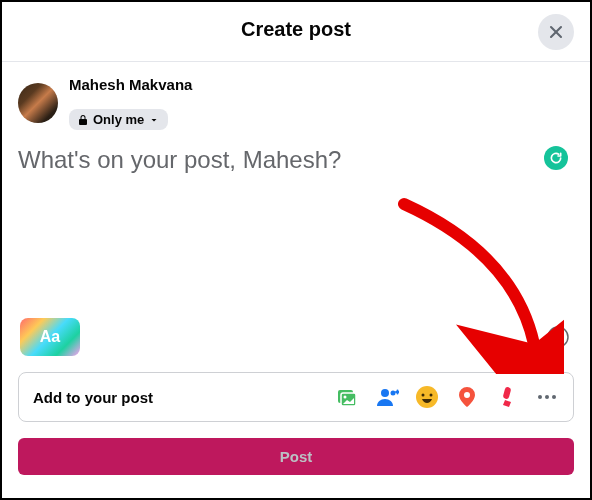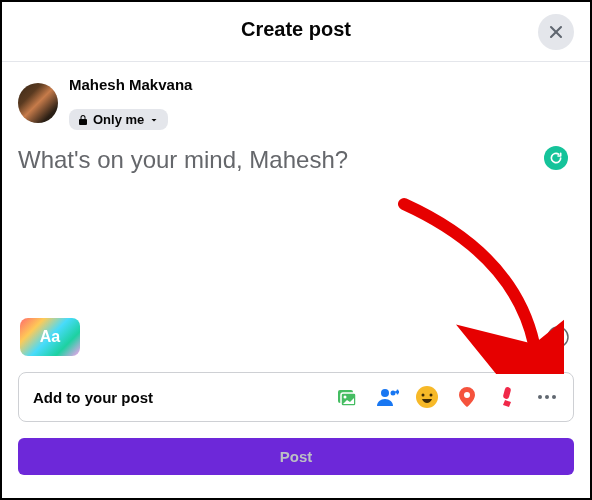--- a/index.html
+++ b/index.html
@@ -150,21 +150,21 @@
     .ic {
       width: 24px;
       height: 24px;
       display: flex;
       align-items: center;
       justify-content: center;
       cursor: pointer;
     }
     .post-btn {
       margin: 16px 16px 0 16px;
-      background: #6d28d9;
+      background: #be185d;
       color: #bcc0c4;
       font-size: 15px;
       font-weight: 600;
       text-align: center;
       padding: 10px 0;
       border-radius: 6px;
       cursor: not-allowed;
     }
     .arrow {
       position: absolute;
@@ -199,21 +199,21 @@
         </svg>
       <span>Only me</span>
       <svg viewBox="0 0 24 24" fill="#050505" width="12" height="12">
           <path d="M7 10l5 5 5-5z"></path>
         </svg>
     </div>
   </div>
 </div>
 
 <div class="compose">
-  <div class="placeholder">What's on your mind, Mahesh?</div>
+  <div class="placeholder">What's on your post, Mahesh?</div>
   <div class="grammarly">
     <svg viewBox="0 0 24 24" fill="none" stroke="#fff" stroke-width="2.5">
         <path d="M19 12a7 7 0 1 1-3-5.7" stroke-linecap="round"></path>
         <path d="M19 5v4h-4" stroke-linecap="round" stroke-linejoin="round"></path>
       </svg>
   </div>
 </div>
 
 <div class="bg-row">
   <div class="aa">

